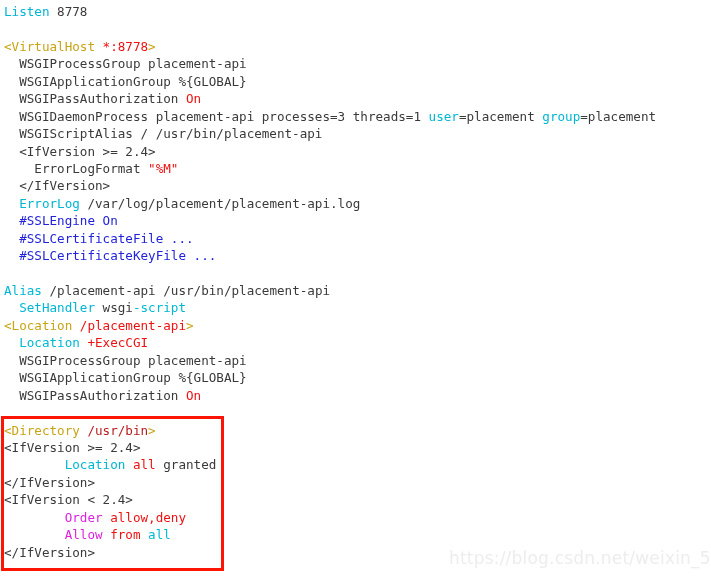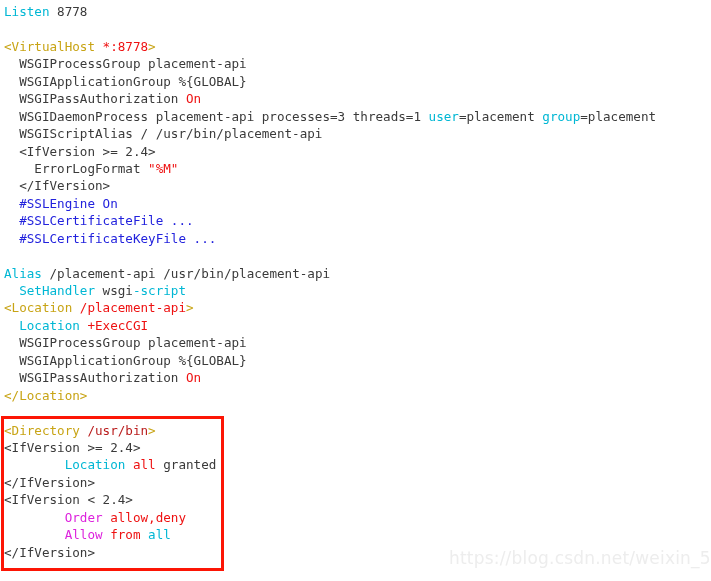--- a/index.html
+++ b/index.html
@@ -91,20 +91,21 @@
   <div class="code-line"><span class="t-plain">  WSGIDaemonProcess placement-api processes=3 threads=1 </span><span class="t-param">user</span><span class="t-plain">=placement </span><span class="t-param">group</span><span class="t-plain">=placement</span></div>
 
   <div class="code-line t-plain">  WSGIScriptAlias / /usr/bin/placement-api</div>
 
   <div class="code-line t-plain">  &lt;IfVersion &gt;= 2.4&gt;</div>
 
   <div class="code-line"><span class="t-plain">    ErrorLogFormat </span><span class="t-val">"%M"</span></div>
 
   <div class="code-line t-plain">  &lt;/IfVersion&gt;</div>
 
+  <div class="code-line"><span class="t-dir">  ErrorLog</span><span class="t-plain"> /var/log/placement/placement-api.log</span></div>
 
   <div class="code-line t-comment">  #SSLEngine On</div>
 
   <div class="code-line t-comment">  #SSLCertificateFile ...</div>
 
   <div class="code-line t-comment">  #SSLCertificateKeyFile ...</div>
 
 
   <div class="code-line blank"> </div>
 
@@ -115,21 +116,20 @@
   <div class="code-line"><span class="t-tag">&lt;Location</span><span class="t-val"> /placement-api</span><span class="t-tag">&gt;</span></div>
 
   <div class="code-line"><span class="t-dir">  Location </span><span class="t-val">+ExecCGI</span></div>
 
   <div class="code-line t-plain">  WSGIProcessGroup placement-api</div>
 
   <div class="code-line t-plain">  WSGIApplicationGroup %{GLOBAL}</div>
 
   <div class="code-line"><span class="t-plain">  WSGIPassAuthorization </span><span class="t-val">On</span></div>
 
-  <div class="code-line t-tag">&lt;/Location&gt;</div>
 
   <div class="code-line blank"> </div>
 
   <div class="code-line"><span class="t-tag">&lt;Directory</span><span class="t-path"> /usr/bin</span><span class="t-tag">&gt;</span></div>
 
   <div class="code-line t-plain">&lt;IfVersion &gt;= 2.4&gt;</div>
 
   <div class="code-line"><span class="t-plain">        </span><span class="t-dir">Location </span><span class="t-val">all</span><span class="t-plain"> granted</span></div>
 
   <div class="code-line t-plain">&lt;/IfVersion&gt;</div>

